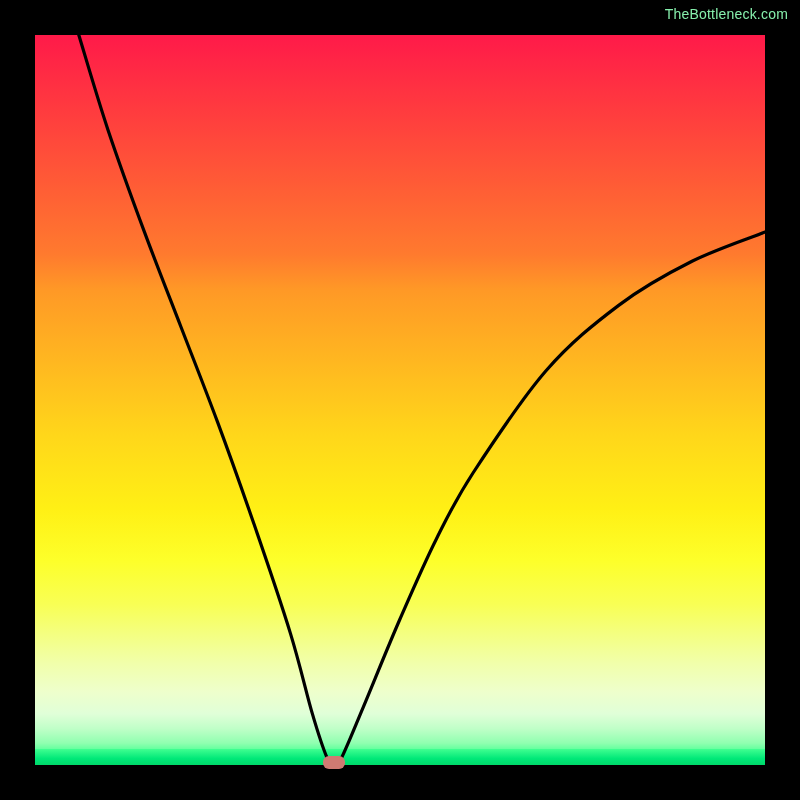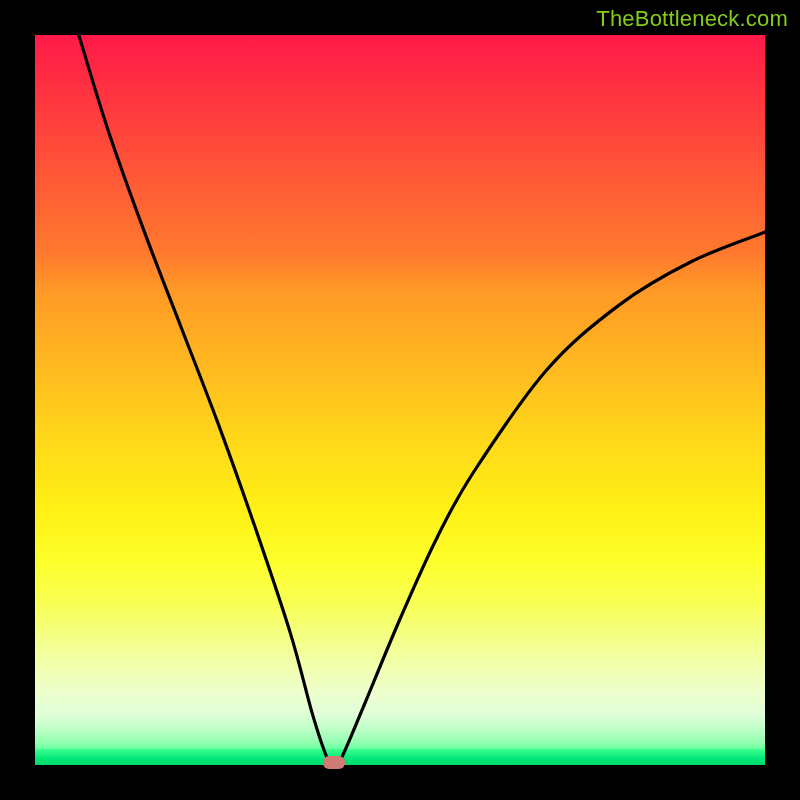--- a/index.html
+++ b/index.html
@@ -50,22 +50,22 @@
     left: 0;
     bottom: 0;
     width: 100%;
     height: 16px;
     background: linear-gradient(to bottom, #40ff90 0%, #00e878 60%, #00d86a 100%);
   }
   .watermark {
     position: absolute;
     top: 6px;
     right: 12px;
-    color: #84cc16;
-    font-size: 22px;
+    color: #86efac;
+    font-size: 14px;
     font-weight: 400;
     letter-spacing: 0.2px;
     user-select: none;
   }
   svg.curve {
     position: absolute;
     left: 0;
     top: 0;
     width: 730px;
     height: 730px;

